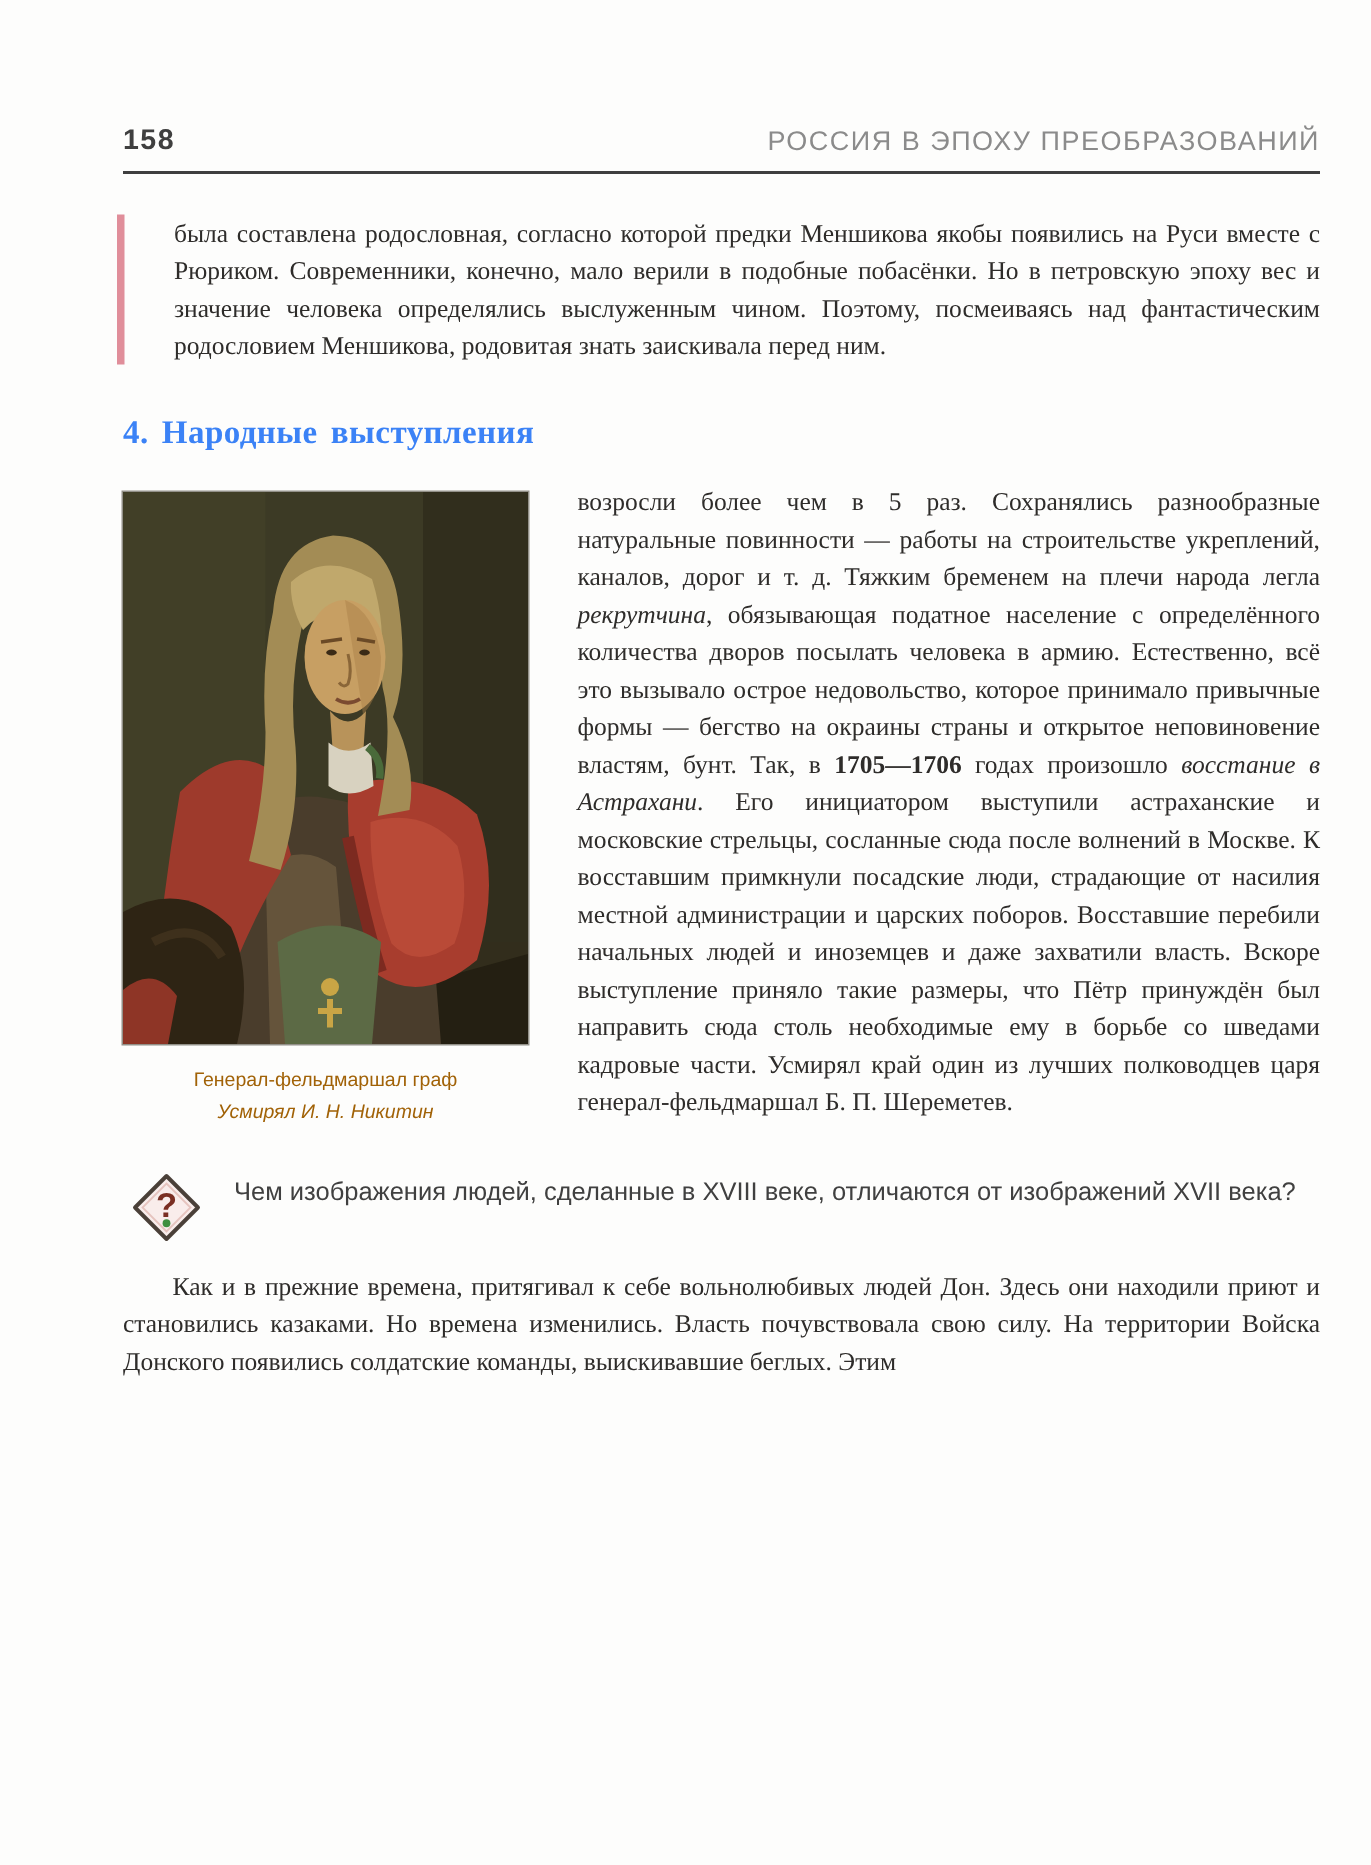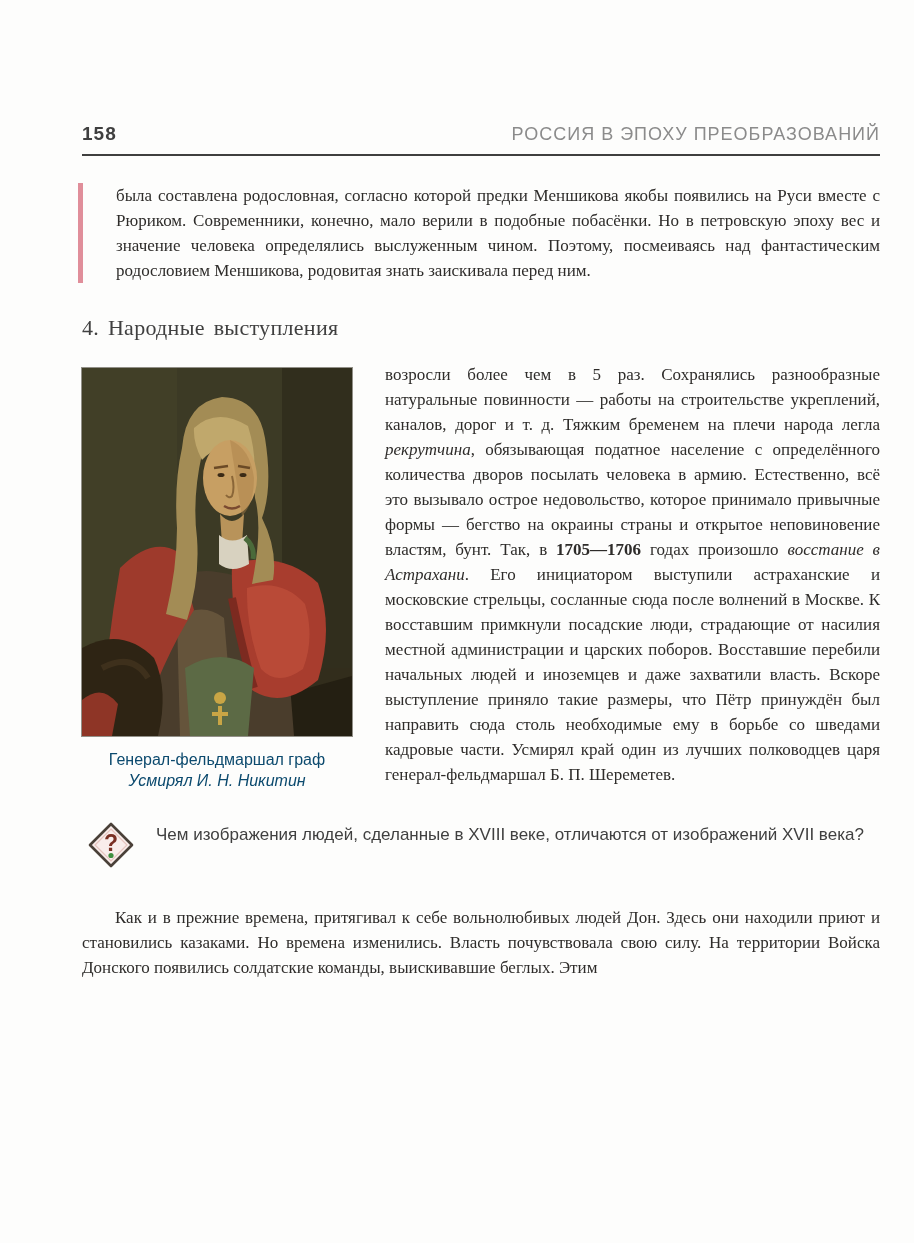--- a/index.html
+++ b/index.html
@@ -1,21 +1,21 @@
 <!DOCTYPE html>
 <html lang="ru" style="--accent_bar: #e08e9a; --header_rule: #3f3f3f; --question_icon_border: #4a4038; --question_icon_fill: #f9edeb; --question_mark: #7a2f23; --question_dot: #3f8f3f;"><head>
 <meta charset="utf-8">
 <style>
   * { box-sizing: border-box; }
   html, body { margin: 0; padding: 0; background: #ffffff; }
   .page {
     position: relative;
     width: 914px; height: 1243px;
     background: #fdfdfc;
-    padding: 92px 34px 0 82px;
+    padding: 52px 34px 0 82px;
     overflow: hidden;
     font-family: "Liberation Serif", serif;
     color: #2e2c2a;
   }
   
   .pg-header {
     display: flex; justify-content: space-between; align-items: flex-end;
     font-family: "Liberation Sans", sans-serif;
   }
   .pg-num { font-size: 19px; font-weight: 700; color: #3f3f3f; letter-spacing: 1px; }
@@ -24,53 +24,53 @@
 
   
   .bodytext { font-size: 17px; line-height: 25px; text-align: justify; }
   .quote {
     margin: 27px 0 0 -4px;
     padding-left: 33px;
     border-left: 5px solid var(--accent_bar, #e08e9a);
   }
   .heading {
     margin: 32px 0 21px 0;
-    font-size: 22px; font-weight: 400; color: #404040;
+    font-size: 22px; font-weight: 700; color: #3b82f6;
     word-spacing: 3px; letter-spacing: 0.3px;
   }
   .indent { text-indent: 33px; }
   p { margin: 0; }
 
   
   figure.portrait {
     float: left; width: 270px;
     margin: 6px 33px 6px 0; padding: 0;
   }
   .portrait-img { display: block; width: 270px; height: 368px; outline: 1px solid rgba(40,35,20,.5); }
   .caption {
     margin-top: 14px; text-align: center;
     font-family: "Liberation Sans", sans-serif;
-    font-size: 16px; line-height: 19px; color: #0c4a6e;
+    font-size: 13px; line-height: 19px; color: #a16207;
   }
   .caption .artist { font-style: italic; margin-top: 2px; }
 
   
   .question {
     clear: both;
     display: flex; gap: 21px; align-items: flex-start;
     margin-top: 36px; padding-left: 5px;
   }
   .q-icon { width: 48px; height: 48px; flex: 0 0 48px; margin-top: -2px; }
   .q-text {
     font-family: "Liberation Sans", sans-serif;
     font-size: 17px; line-height: 23px; color: #404040;
     max-width: 712px; text-align: left;
   }
 
-  .final { margin-top: 36px; }
+  .final { margin-top: 16px; }
 </style>
 </head>
 <body>
 
 <div class="page">
 
   <div class="pg-header">
     <span class="pg-num">158</span>
     <span class="run-title">РОССИЯ В ЭПОХУ ПРЕОБРАЗОВАНИЙ</span>
   </div>

